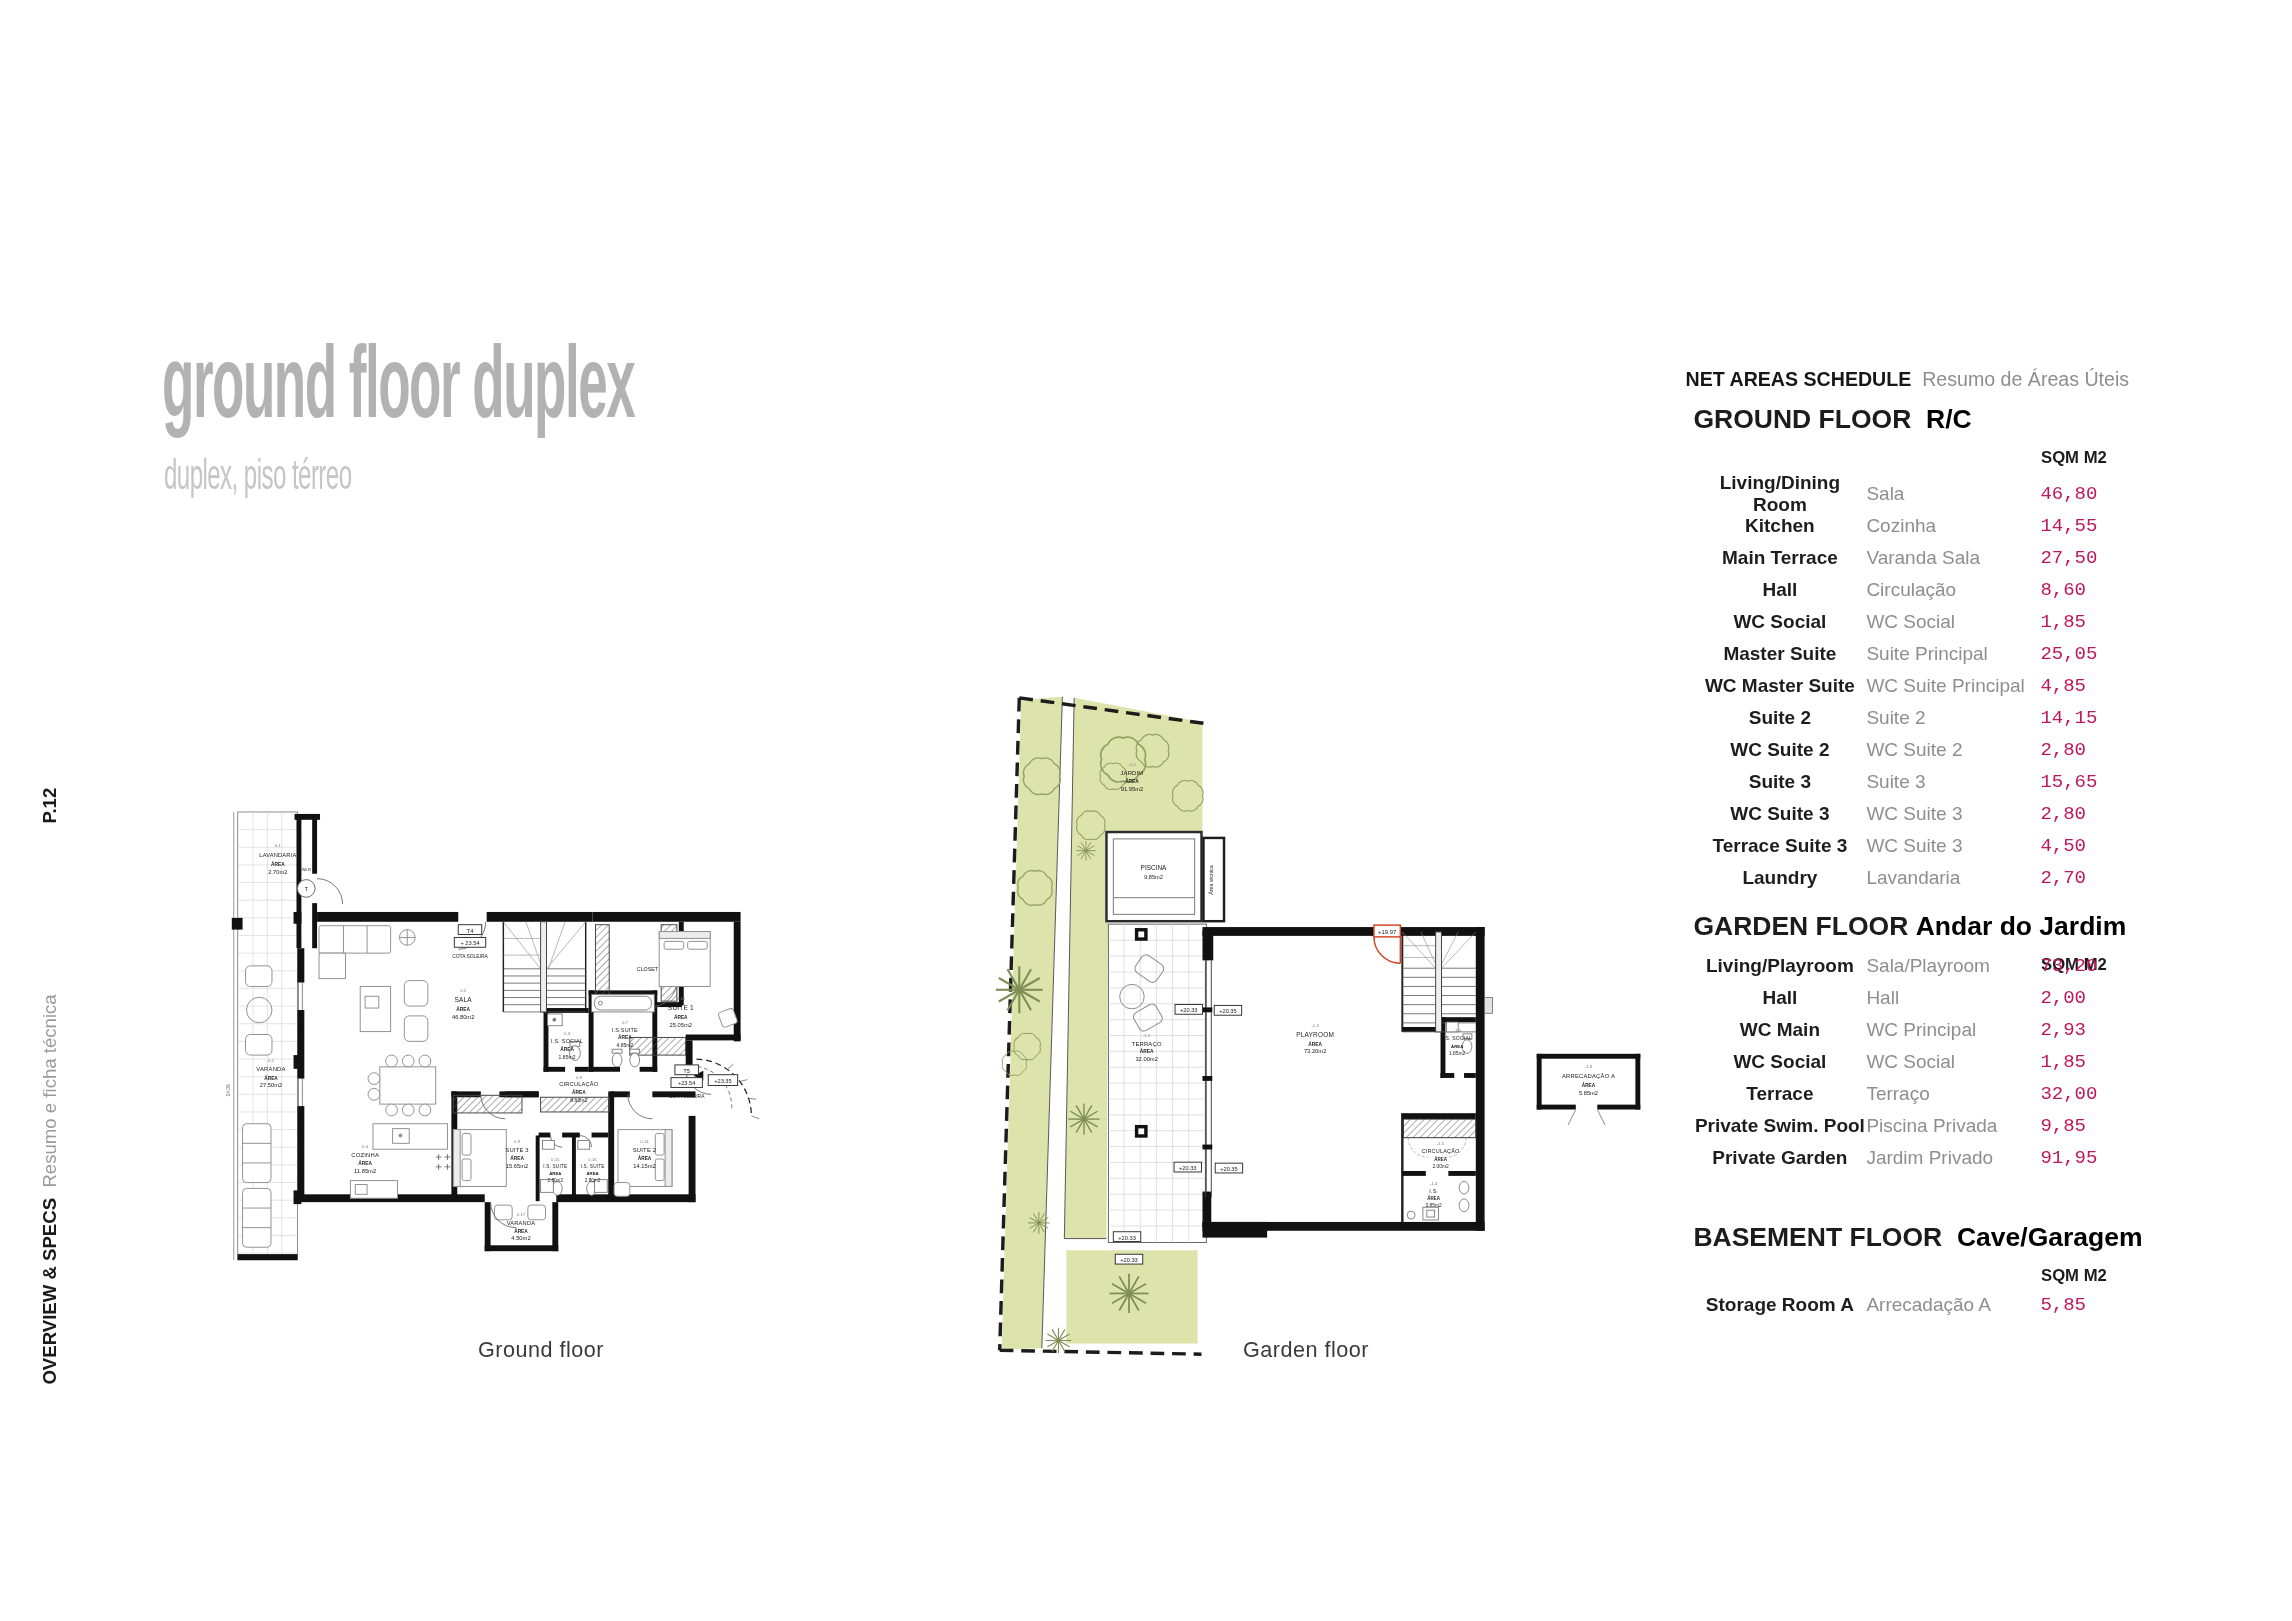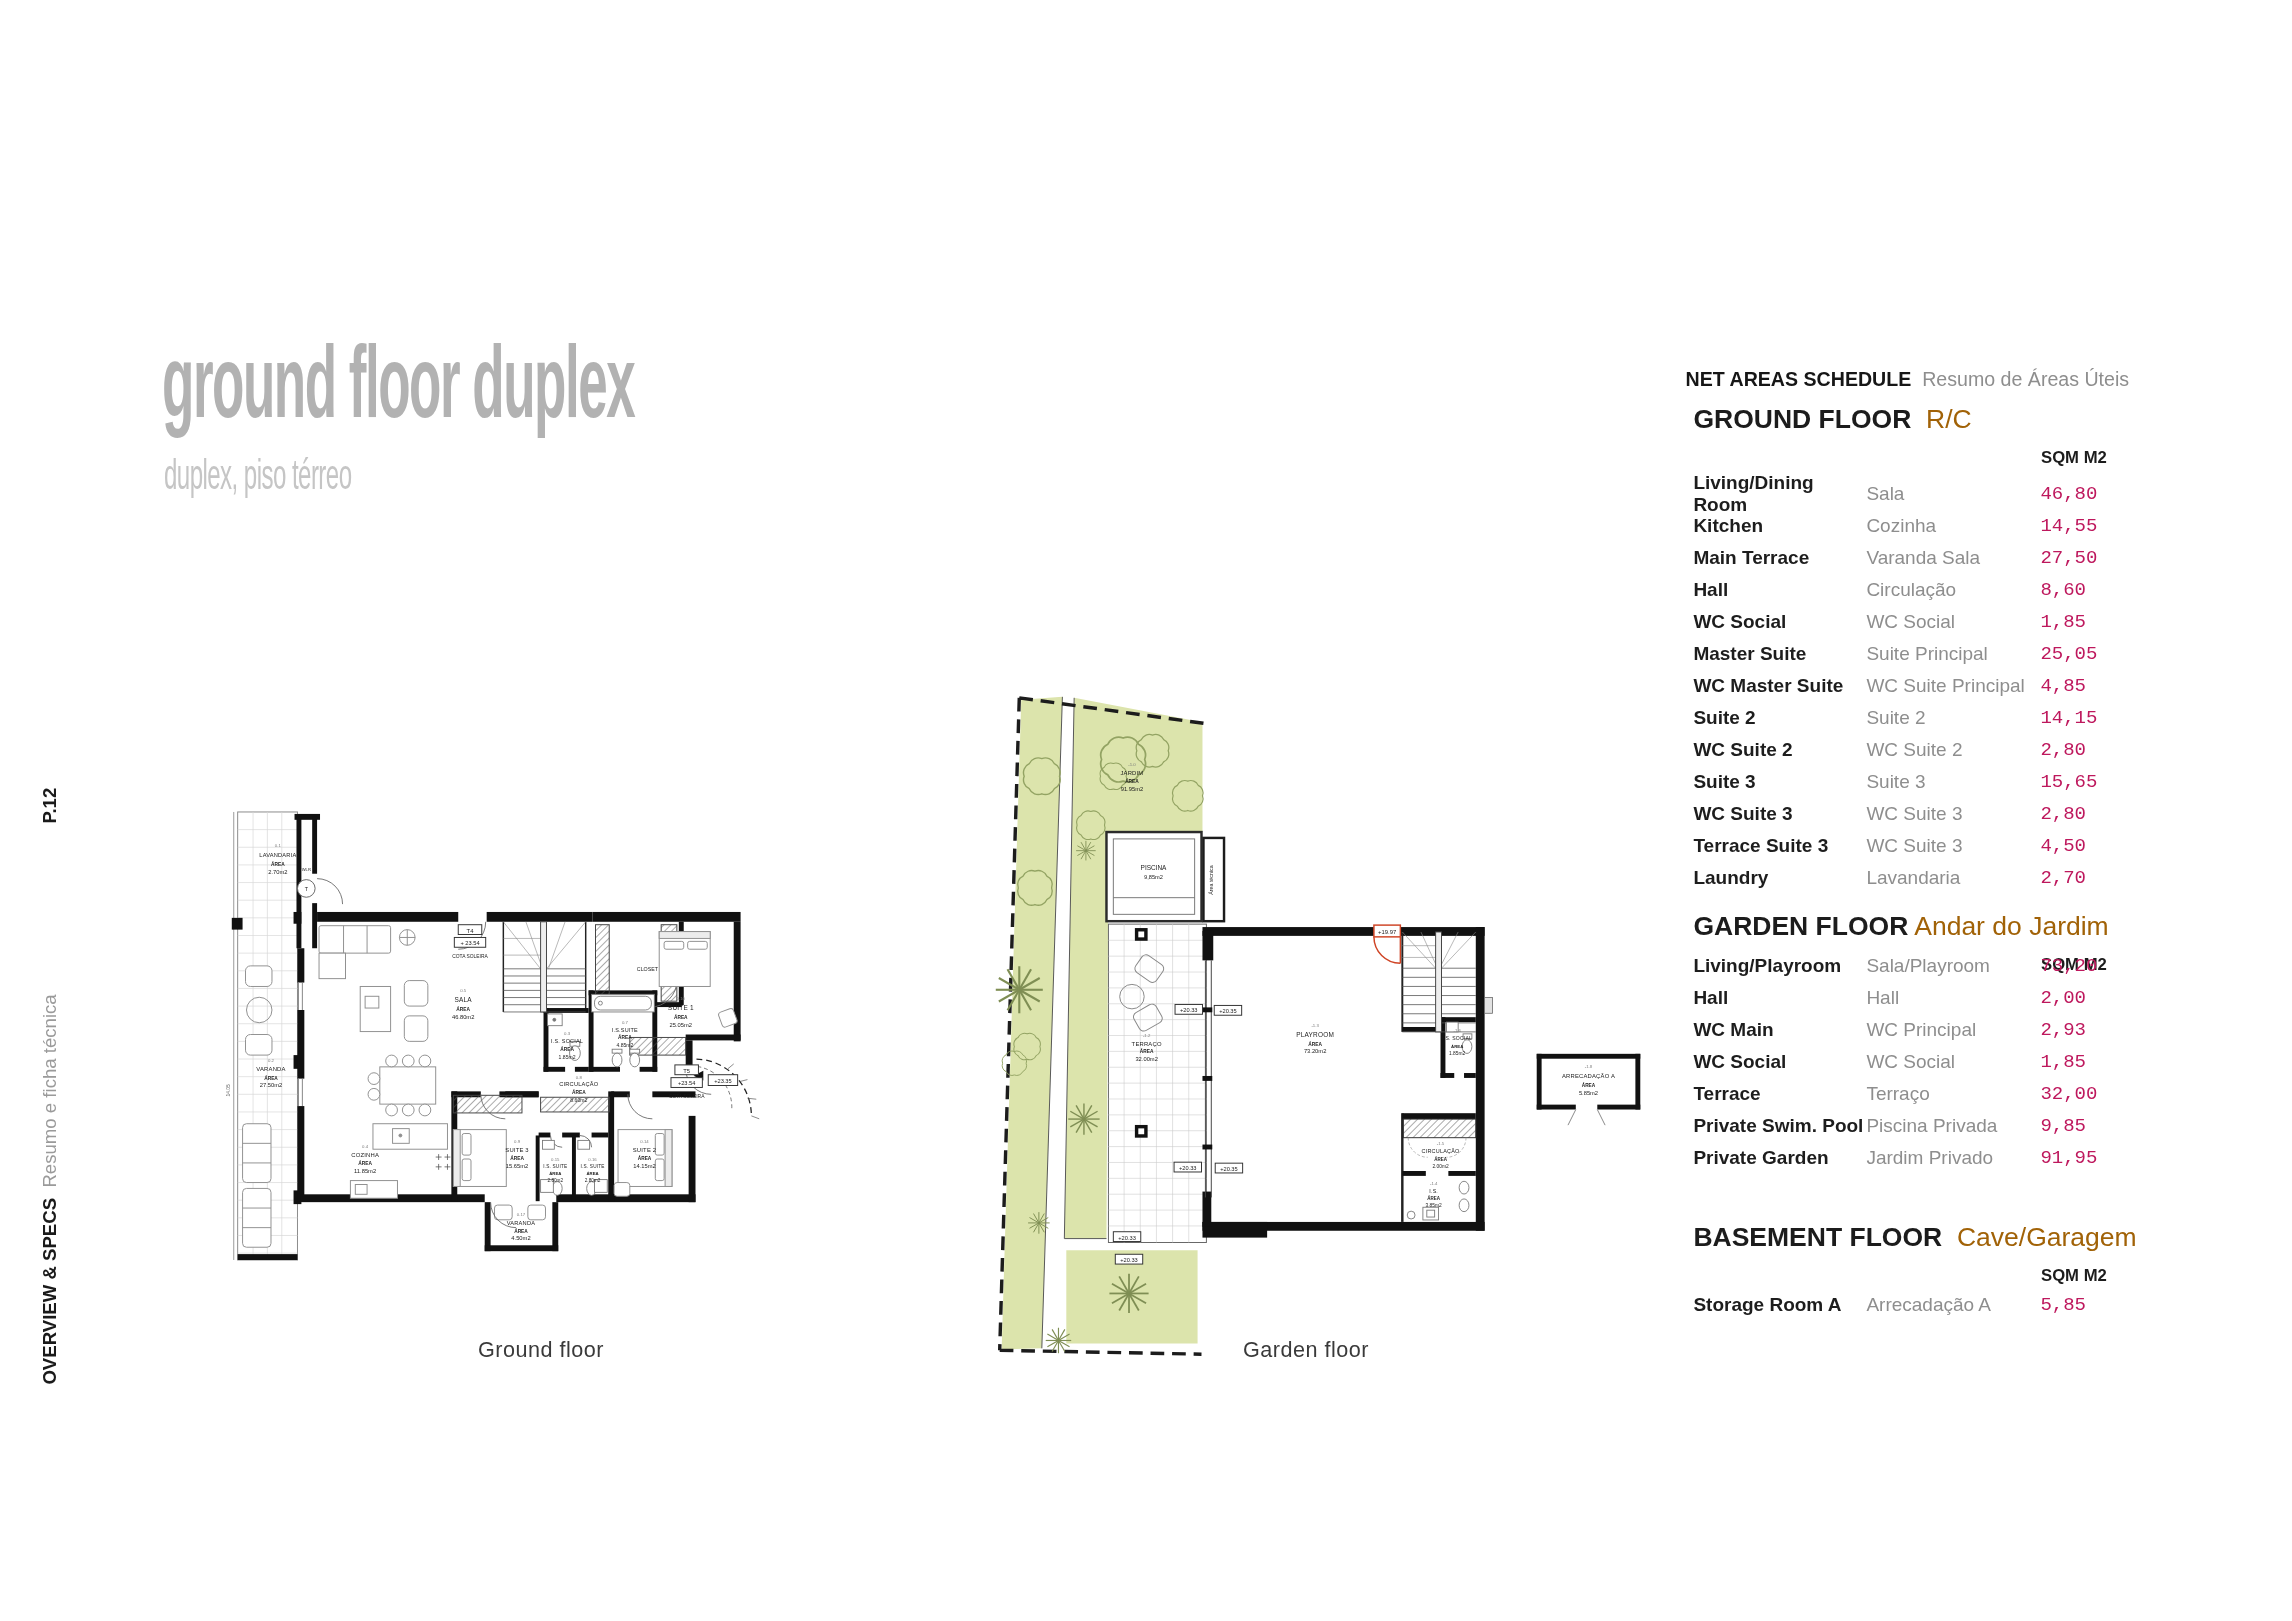--- a/index.html
+++ b/index.html
@@ -19,25 +19,25 @@
   .v-label{left:61px;top:1363px;color:#1a1a1a;}
   .v-label .b{font-weight:700;color:#1a1a1a;}
   .v-label .g{font-weight:400;color:#9a9a9a;}
   
   .schedule{position:absolute;left:1666px;top:368px;width:470px;color:#222;}
   .sch-head{position:absolute;left:19.6px;top:0;font-size:19.6px;white-space:nowrap;}
   .sch-head .b{font-weight:700;color:#161616;}
   .sch-head .g{font-weight:400;color:#8e8e8e;}
   .sec-title{position:absolute;left:27.4px;font-size:26.5px;white-space:nowrap;}
   .sec-title .b{font-weight:700;color:#1c1c1c;}
-  .sec-title .g{font-weight:400;color:#a16207;}
+  .sec-title .g{font-weight:700;color:#000000;}
   .unit{position:absolute;left:375px;font-size:16.7px;font-weight:700;color:#1c1c1c;}
   .rows{position:absolute;left:27.4px;width:443px;}
   .row{display:flex;align-items:center;height:32px;font-size:19px;}
-  .row .en{width:173px;font-weight:700;color:#1d1d1d;}
+  .row .en{width:173px;font-weight:700;color:#1d1d1d;text-align:center;}
   .row .pt{width:174px;font-weight:400;color:#8e8e8e;}
   .row .val{width:88px;font-weight:400;color:#be185d;font-family:Liberation Mono, monospace;}
   .row.tall{height:51px;}
   .row.tall .pt{line-height:1.08;font-size:18.6px;}
   
   .caption{position:absolute;transform:translateX(-50%);font-size:21.6px;color:#3a3a3a;
       letter-spacing:0.5px;}
   
   svg{position:absolute;}
   svg text{font-family:"Liberation Sans", sans-serif;fill:#1c1c1c;}

